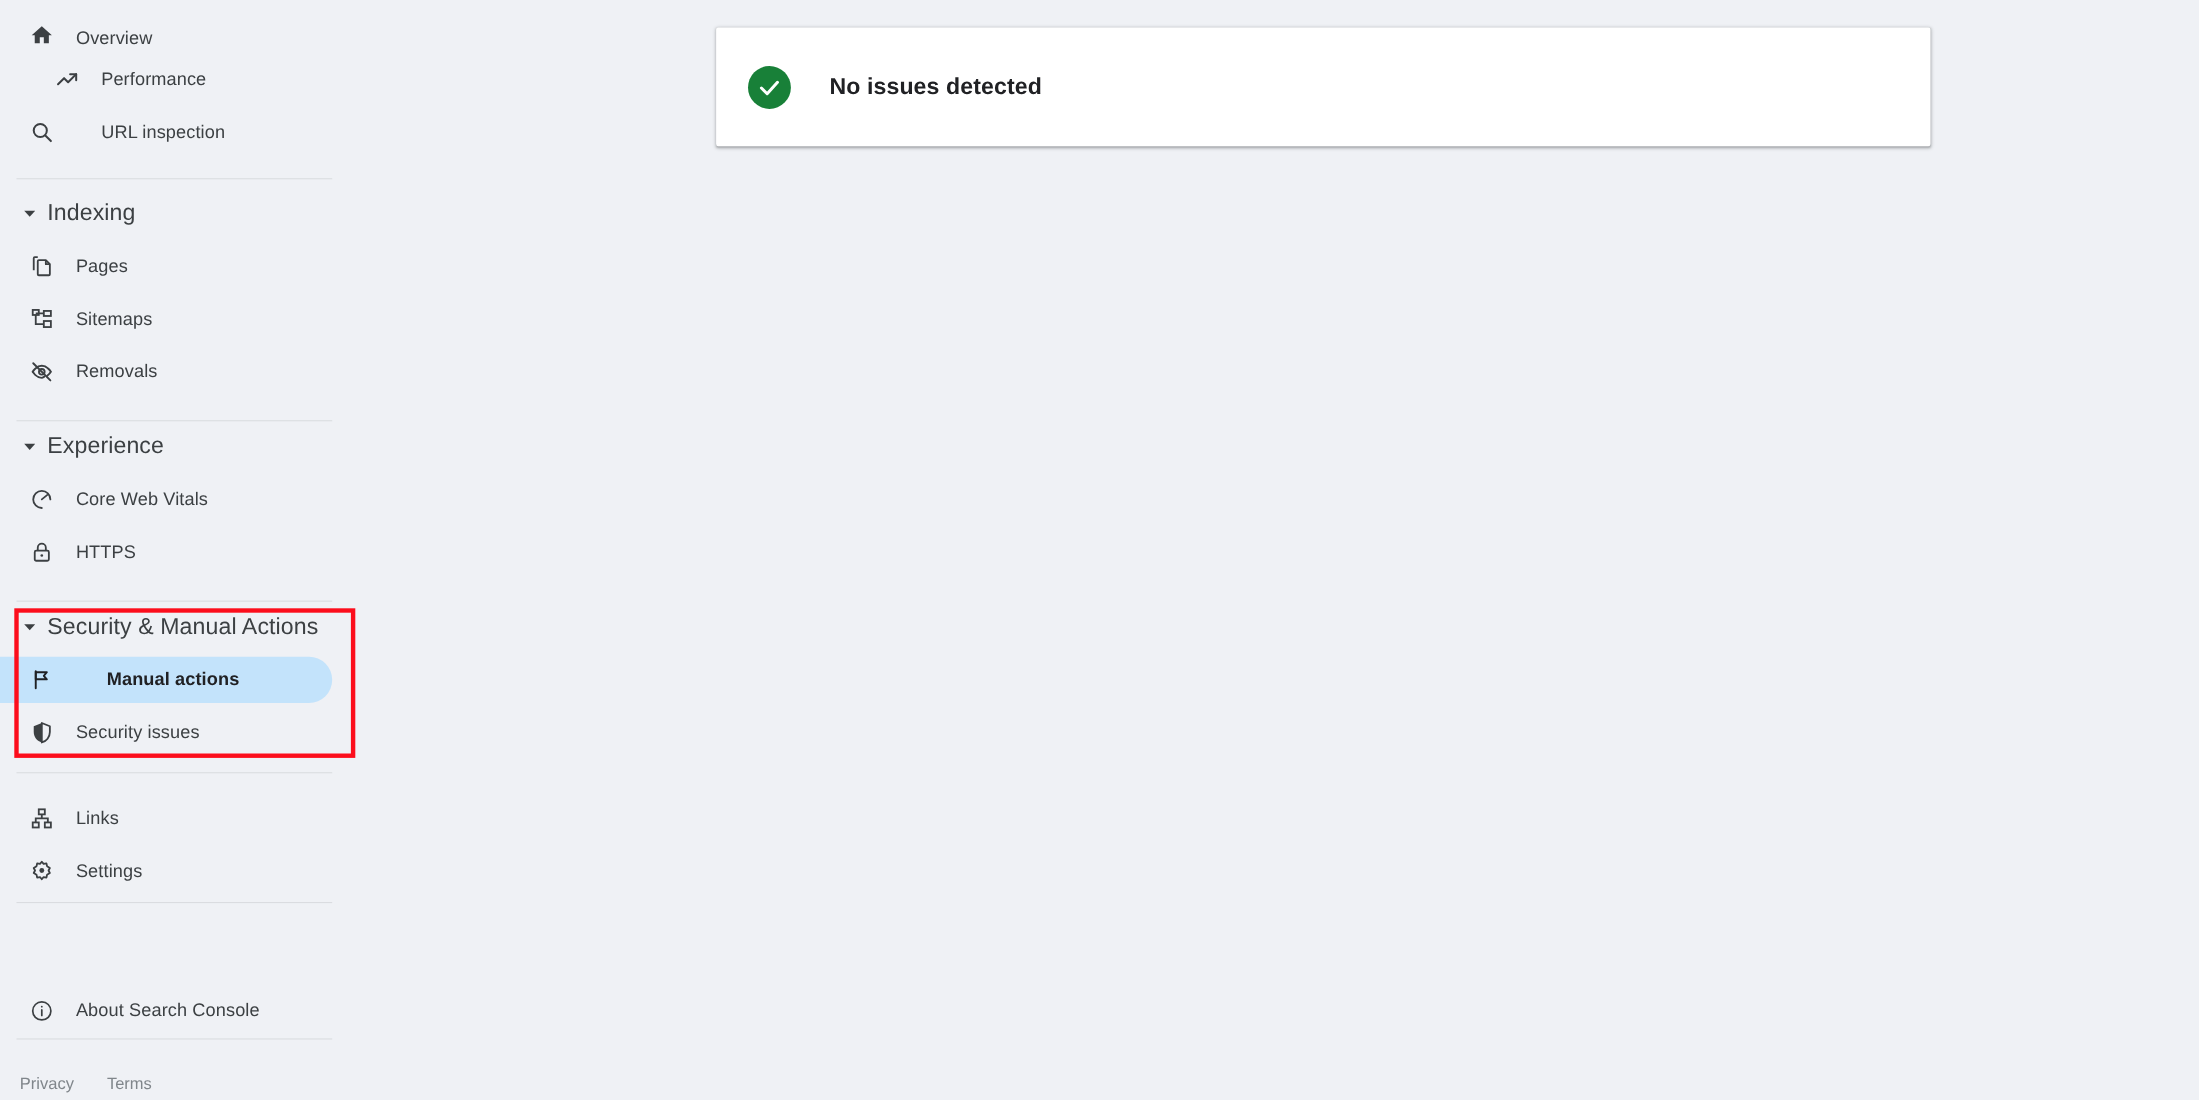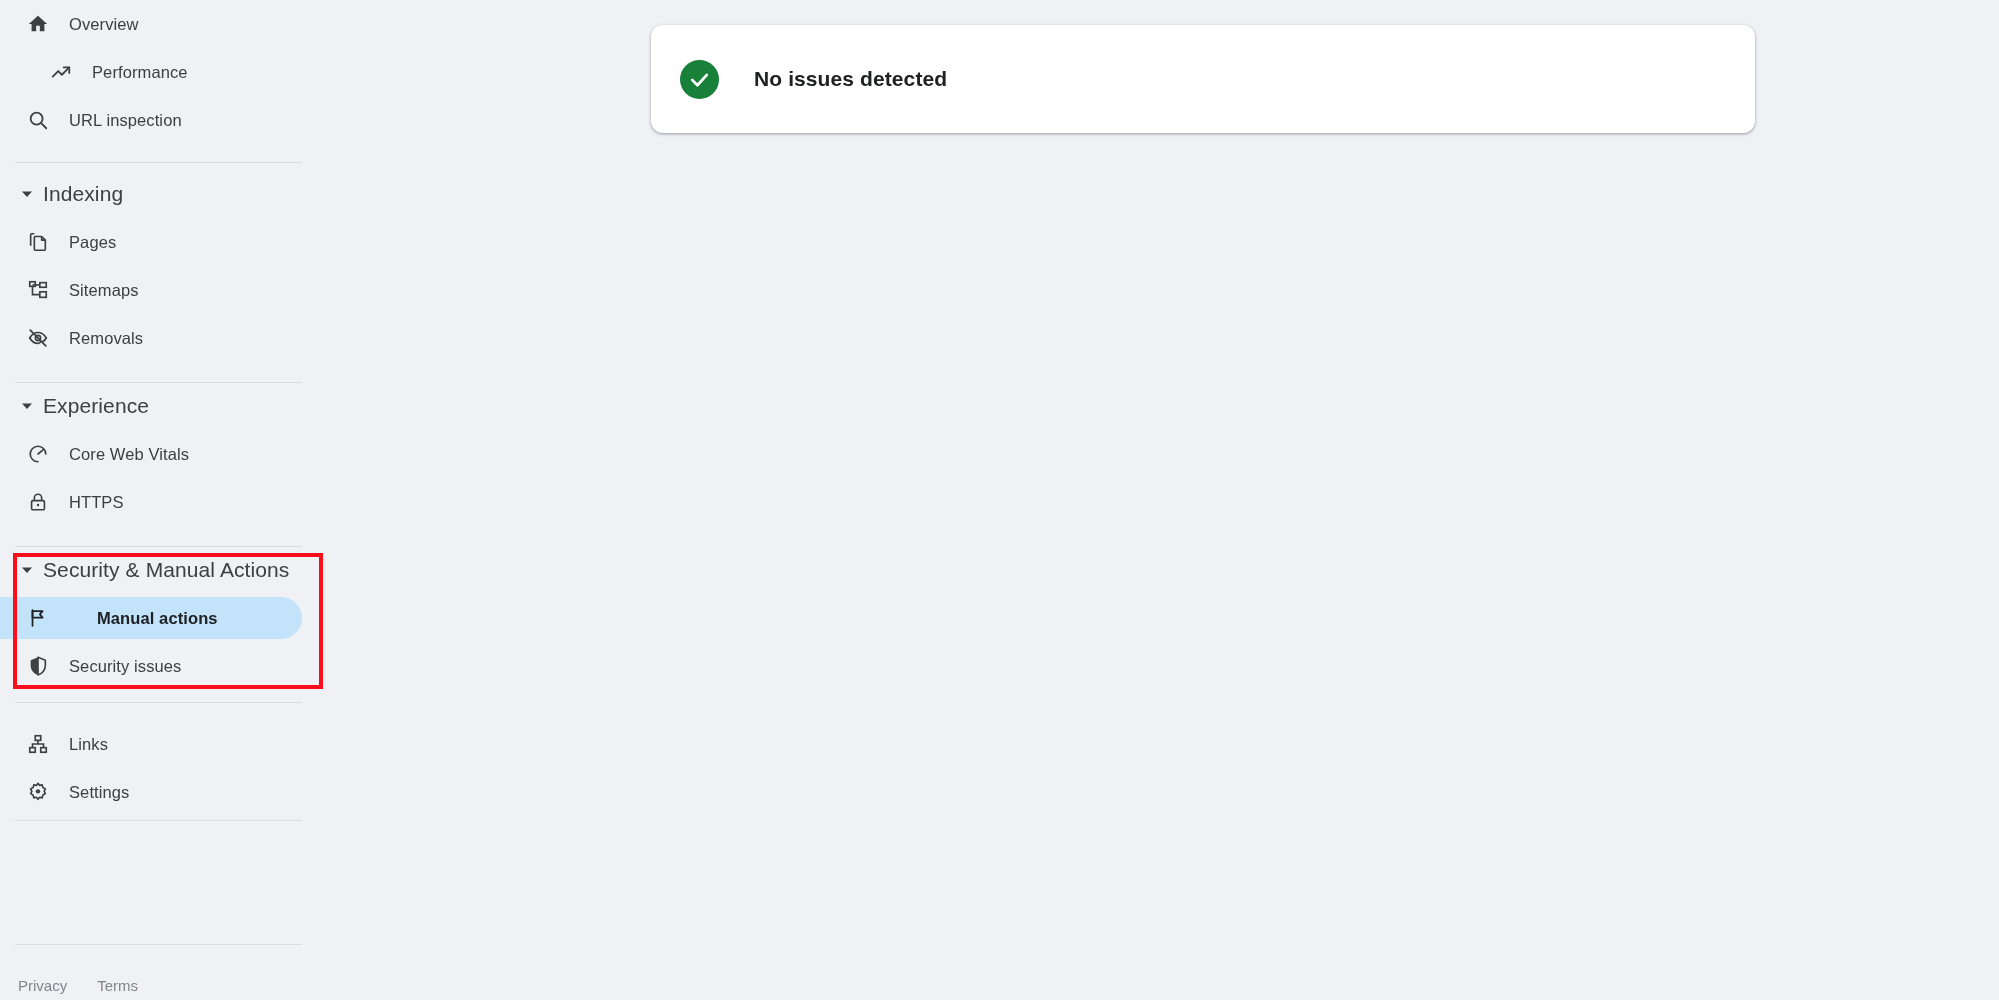--- a/index.html
+++ b/index.html
@@ -134,21 +134,21 @@
     right: 0;
     height: 1000px;
   }
   #status-card {
     position: absolute;
     left: 331px;
     top: 25px;
     width: 1104px;
     height: 108px;
     background: #ffffff;
-    border-radius: 12px;
+    border-radius: 2px;
     box-shadow: 0 1px 2px rgba(60,64,67,0.3), 0 1px 3px 1px rgba(60,64,67,0.15);
     display: flex;
     align-items: center;
     padding-left: 29px;
     box-sizing: border-box;
   }
   #status-card .check-circle {
     width: 39px;
     height: 39px;
     border-radius: 50%;
@@ -164,40 +164,40 @@
     font-weight: bold;
     color: #202124;
     letter-spacing: 0.1px;
   }
 </style>
 </head>
 <body>
 
 <div id="sidebar">
 
-  <div class="nav-item" style="top:3px;">
+  <div class="nav-item" style="top:3px;align-items:flex-end;">
     <span class="icon">
       <svg width="22" height="22" viewBox="0 0 24 24" fill="currentColor">
           <path d="M10 20v-6h4v6h5v-8h3L12 3 2 12h3v8z"></path>
         </svg>
     </span>
     <span class="label">Overview</span>
   </div>
 
   <div class="nav-item" style="top:51px;padding-left:48px;">
     <span class="icon">
       <svg width="22" height="22" viewBox="0 0 24 24" fill="none" stroke="currentColor" stroke-width="2" stroke-linecap="round" stroke-linejoin="round">
           <polyline points="3,17 9,11 13,15 21,7"></polyline>
           <polyline points="15,7 21,7 21,13"></polyline>
         </svg>
     </span>
     <span class="label">Performance</span>
   </div>
 
-  <div class="nav-item" style="top:99px;">
+  <div class="nav-item" style="top:99px;gap:23px;">
     <span class="icon">
       <svg width="22" height="22" viewBox="0 0 24 24" fill="none" stroke="currentColor" stroke-width="2" stroke-linecap="round">
           <circle cx="10.5" cy="10.5" r="6.5"></circle>
           <line x1="15.5" y1="15.5" x2="21" y2="21"></line>
         </svg>
     </span>
     <span class="label">URL inspection</span>
   </div>
 
   <div class="divider" style="top:162px;"></div>
@@ -330,20 +330,30 @@
           <path d="M12 2.6l1.8 2.2 2.8-.6.6 2.8L20 8.8l-1.3 2.5L20 13.8l-2.8 1.8-.6 2.8-2.8-.6L12 20l-1.8-2.2-2.8.6-.6-2.8L4 13.8l1.3-2.5L4 8.8l2.8-1.8.6-2.8 2.8.6z"></path>
           <circle cx="12" cy="11.3" r="2.4" fill="currentColor" stroke="none"></circle>
         </svg>
     </span>
     <span class="label">Settings</span>
   </div>
 
   <div class="divider" style="top:820px;"></div>
 
 
+  <div class="nav-item" style="top:898px;">
+    <span class="icon">
+      <svg width="22" height="22" viewBox="0 0 24 24" fill="none" stroke="currentColor" stroke-width="1.7" stroke-linecap="round">
+          <circle cx="12" cy="12" r="9"></circle>
+          <line x1="12" y1="11" x2="12" y2="16.5"></line>
+          <circle cx="12" cy="7.8" r="0.9" fill="currentColor" stroke="none"></circle>
+        </svg>
+    </span>
+    <span class="label">About Search Console</span>
+  </div>
 
   <div class="divider" style="top:944px;"></div>
 
   <div id="footer-links">
     <a>Privacy</a>
     <a>Terms</a>
   </div>
 </div>
 
 <div id="highlight-box"></div>

